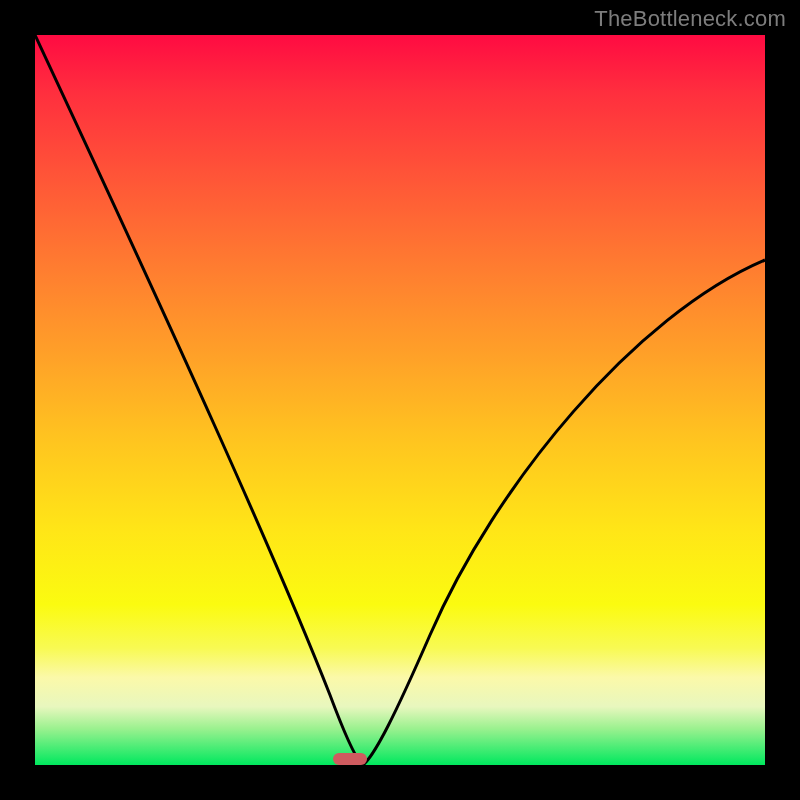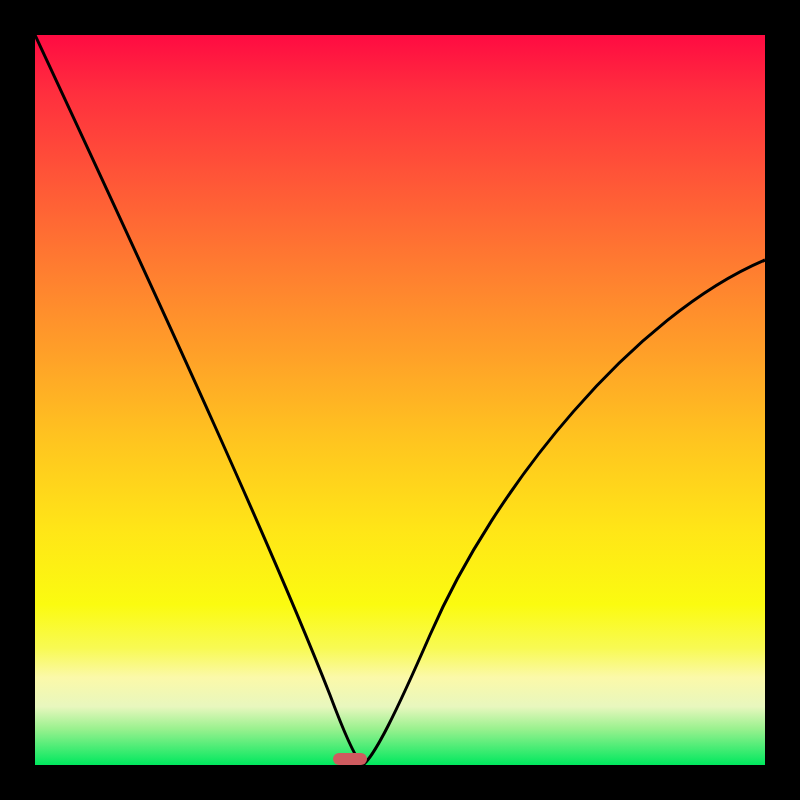--- a/index.html
+++ b/index.html
@@ -66,20 +66,21 @@
     font-size: 22px;
     letter-spacing: 0.2px;
     font-weight: 500;
   }
 </style>
 </head>
 <body>
 
 <div class="frame">
 
+  <div class="watermark">TheBottleneck.com</div>
 
   <div class="plot">
     <div class="gradient"></div>
 
     <svg class="curve" viewBox="0 0 730 730" preserveAspectRatio="none">
       <path d="M 0 0
                C 140 300, 240 520, 295 660
                C 310 700, 322 726, 328 730" fill="none" stroke="#000" stroke-width="3"></path>
       <path d="M 328 730
                C 340 720, 360 680, 395 600

